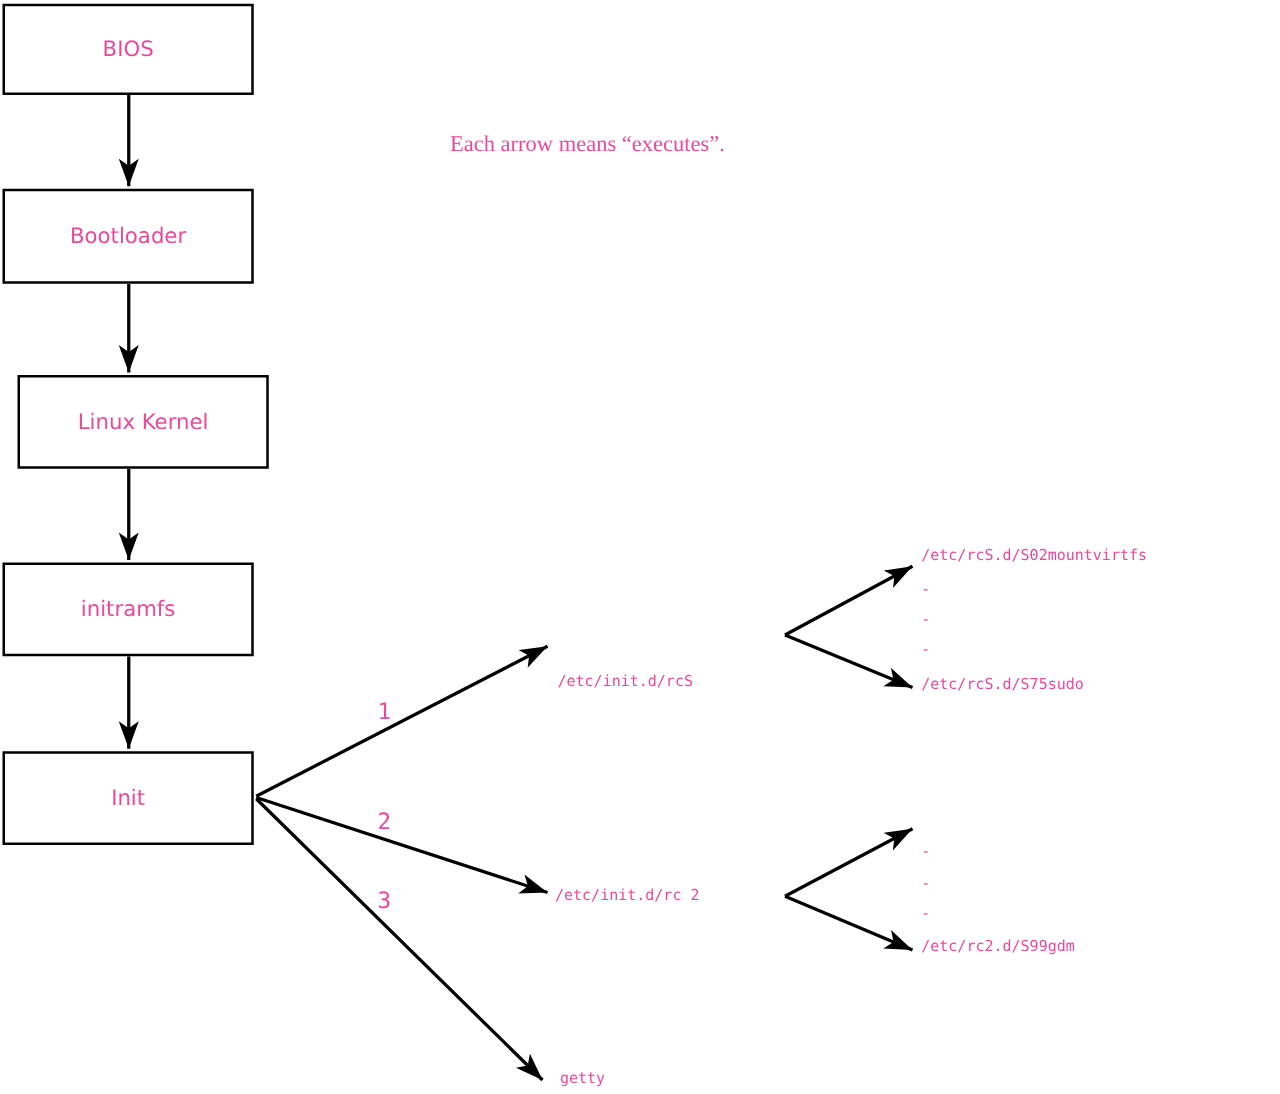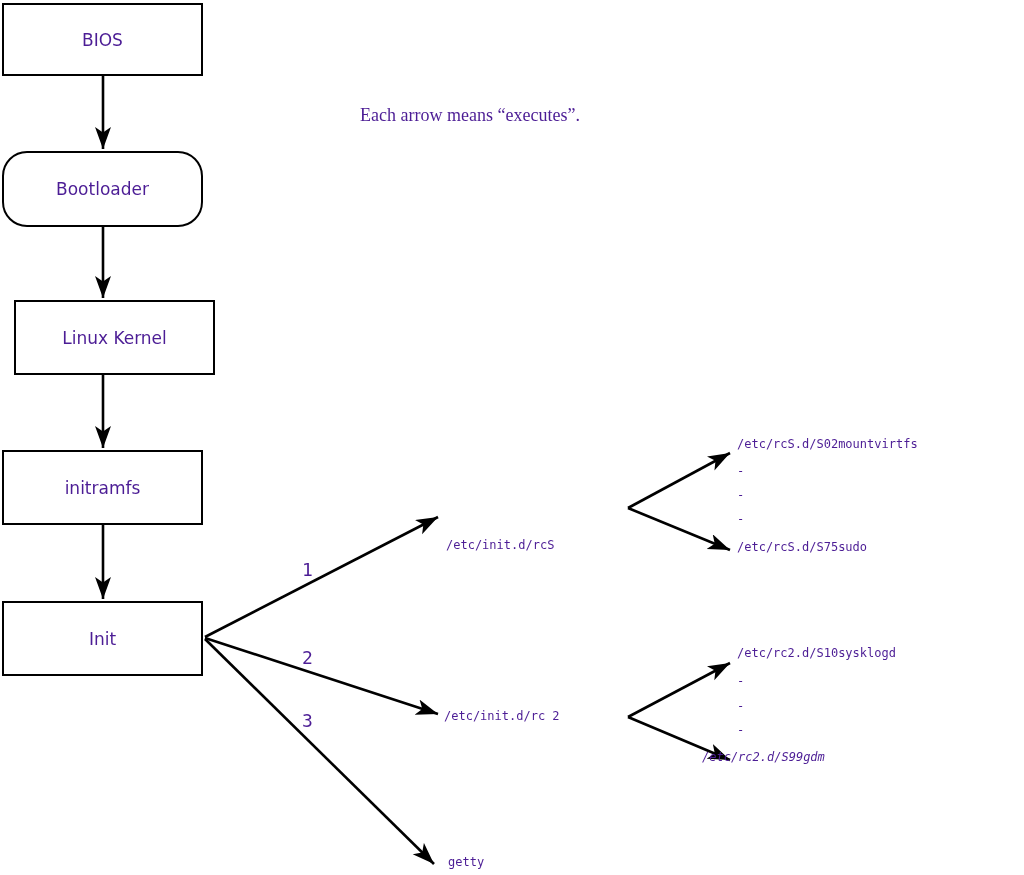--- a/index.html
+++ b/index.html
@@ -6,21 +6,21 @@
     margin: 0;
     padding: 0;
     background: #ffffff;
   }
   #canvas {
     position: relative;
     width: 1024px;
     height: 875px;
     background: #ffffff;
     font-family: "DejaVu Sans", "Liberation Sans", sans-serif;
-    color: #4c1d95;
+    color: #ec4899;
     overflow: hidden;
   }
   #connectors {
     position: absolute;
     left: 0;
     top: 0;
     width: 1024px;
     height: 875px;
   }
   .box {
@@ -71,21 +71,21 @@
     <line x1="628" y1="508" x2="730" y2="453" marker-end="url(#ah)"></line>
     <line x1="628" y1="508" x2="730" y2="550" marker-end="url(#ah)"></line>
 
     <line x1="628" y1="717" x2="730" y2="663" marker-end="url(#ah)"></line>
     <line x1="628" y1="717" x2="730" y2="760" marker-end="url(#ah)"></line>
   </svg>
 
   <div class="box" style="top:3px;   height:73px;">
     <span>BIOS</span>
   </div>
-  <div class="box" style="top:151px; height:76px;border-radius:25px;">
+  <div class="box" style="top:151px; height:76px;">
     <span>Bootloader</span>
   </div>
   <div class="box" style="top:300px;margin-left:12px;">
     <span>Linux Kernel</span>
   </div>
   <div class="box" style="top:450px;text-align:center;">
     <span>initramfs</span>
   </div>
   <div class="box" style="top:601px;">
     <span>Init</span>
@@ -100,19 +100,18 @@
   <div class="t mono" style="left:446px; top:511px;margin-top:34px;">/etc/init.d/rcS</div>
   <div class="t mono" style="left:444px; top:716px;">/etc/init.d/rc 2</div>
   <div class="t mono" style="left:448px; top:862px;">getty</div>
 
   <div class="t mono" style="left:737px; top:444px;">/etc/rcS.d/S02mountvirtfs</div>
   <div class="t mono" style="left:737px; top:471px;">-</div>
   <div class="t mono" style="left:737px; top:495px;">-</div>
   <div class="t mono" style="left:737px; top:519px;">-</div>
   <div class="t mono" style="left:737px; top:547px;">/etc/rcS.d/S75sudo</div>
 
-  <div class="t mono" style="left:737px; top:653px;">/etc/rc2.d/S10sysklogd</div>
   <div class="t mono" style="left:737px; top:681px;">-</div>
   <div class="t mono" style="left:737px; top:706px;">-</div>
   <div class="t mono" style="left:737px; top:730px;">-</div>
-  <div class="t mono" style="left:702px; top:757px;font-style:italic;">/etc/rc2.d/S99gdm</div>
+  <div class="t mono" style="left:737px; top:757px;">/etc/rc2.d/S99gdm</div>
 
 </div>
 
 </body></html>

